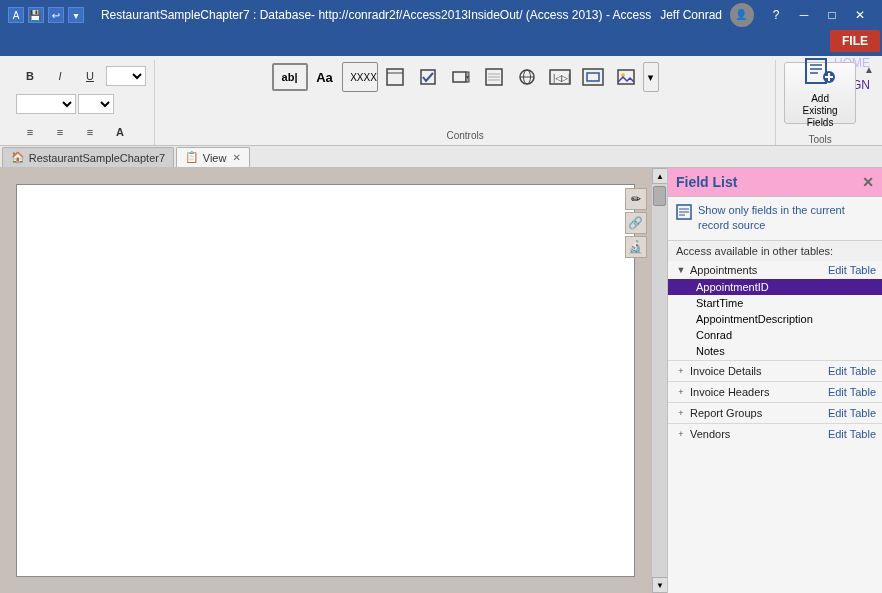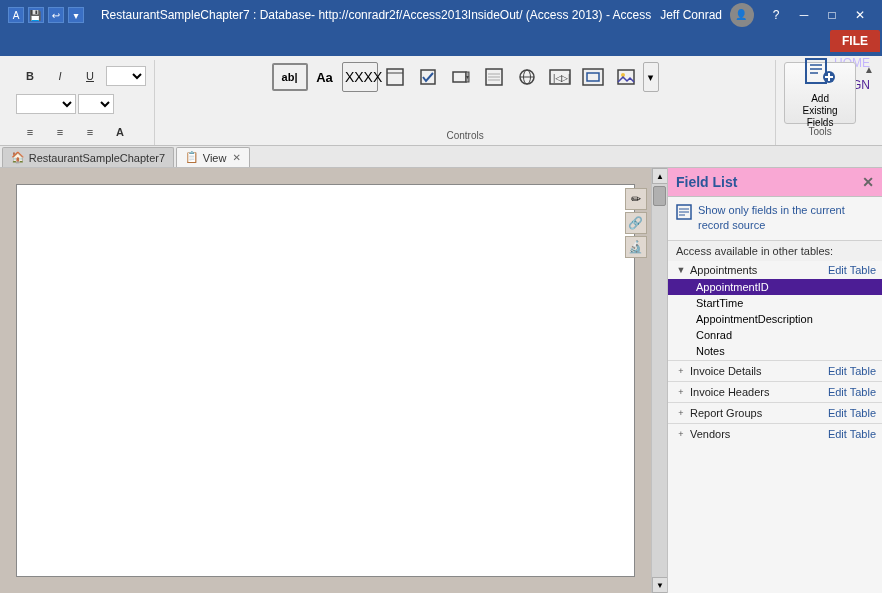--- a/index.html
+++ b/index.html
@@ -454,21 +454,21 @@
     <div class="ribbon-group-label">Font</div>
   </div>
 
   <div class="ribbon-group" style="flex:1;">
     <div class="controls-row">
 
       <button class="ctrl-btn" style="border:2px solid #888; font-size:11px; font-weight:bold; width:36px; height:28px;">ab|</button>
 
       <button class="ctrl-btn" style="font-size:13px; font-weight:bold;">Aa</button>
 
-      <button class="ctrl-btn" style="font-size:14px; border:1px solid #888; width:36px;padding-left:8px;">XXXX</button>
+      <button class="ctrl-btn" style="font-size:10px; border:1px solid #888; width:36px;padding-left:8px;">XXXX</button>
 
       <button class="ctrl-btn">
         <svg width="18" height="18" viewBox="0 0 18 18">
             <rect x="1" y="1" width="16" height="16" fill="none" stroke="#444" stroke-width="1.5"></rect>
             <line x1="1" y1="5" x2="17" y2="5" stroke="#444" stroke-width="1"></line>
           </svg>
       </button>
 
       <button class="ctrl-btn">
         <svg width="18" height="18" viewBox="0 0 18 18">
@@ -538,21 +538,21 @@
           <line x1="6" y1="8" x2="18" y2="8" stroke="#2b579a" stroke-width="1.5"></line>
           <line x1="6" y1="12" x2="18" y2="12" stroke="#2b579a" stroke-width="1.5"></line>
           <line x1="6" y1="16" x2="14" y2="16" stroke="#2b579a" stroke-width="1.5"></line>
           <circle cx="25" cy="20" r="6" fill="#2b579a"></circle>
           <line x1="25" y1="16" x2="25" y2="24" stroke="white" stroke-width="2"></line>
           <line x1="21" y1="20" x2="29" y2="20" stroke="white" stroke-width="2"></line>
         </svg>
       </div>
       <div class="add-existing-label">Add Existing<br>Fields</div>
     </button>
-    <div class="ribbon-group-label" style="margin-top:2px;">Tools</div>
+    <div class="ribbon-group-label" style="margin-top:10px;">Tools</div>
   </div>
 
   <div style="display:flex; align-items:flex-start; padding-top:4px;">
     <button style="background:transparent;border:none;cursor:pointer;font-size:10px;color:#555;">▲</button>
   </div>
 </div>
 
 <div style="display:flex; flex-direction:column; height:calc(593px - 30px - 26px - 90px);">
 
   <div class="doc-tabs-bar">

